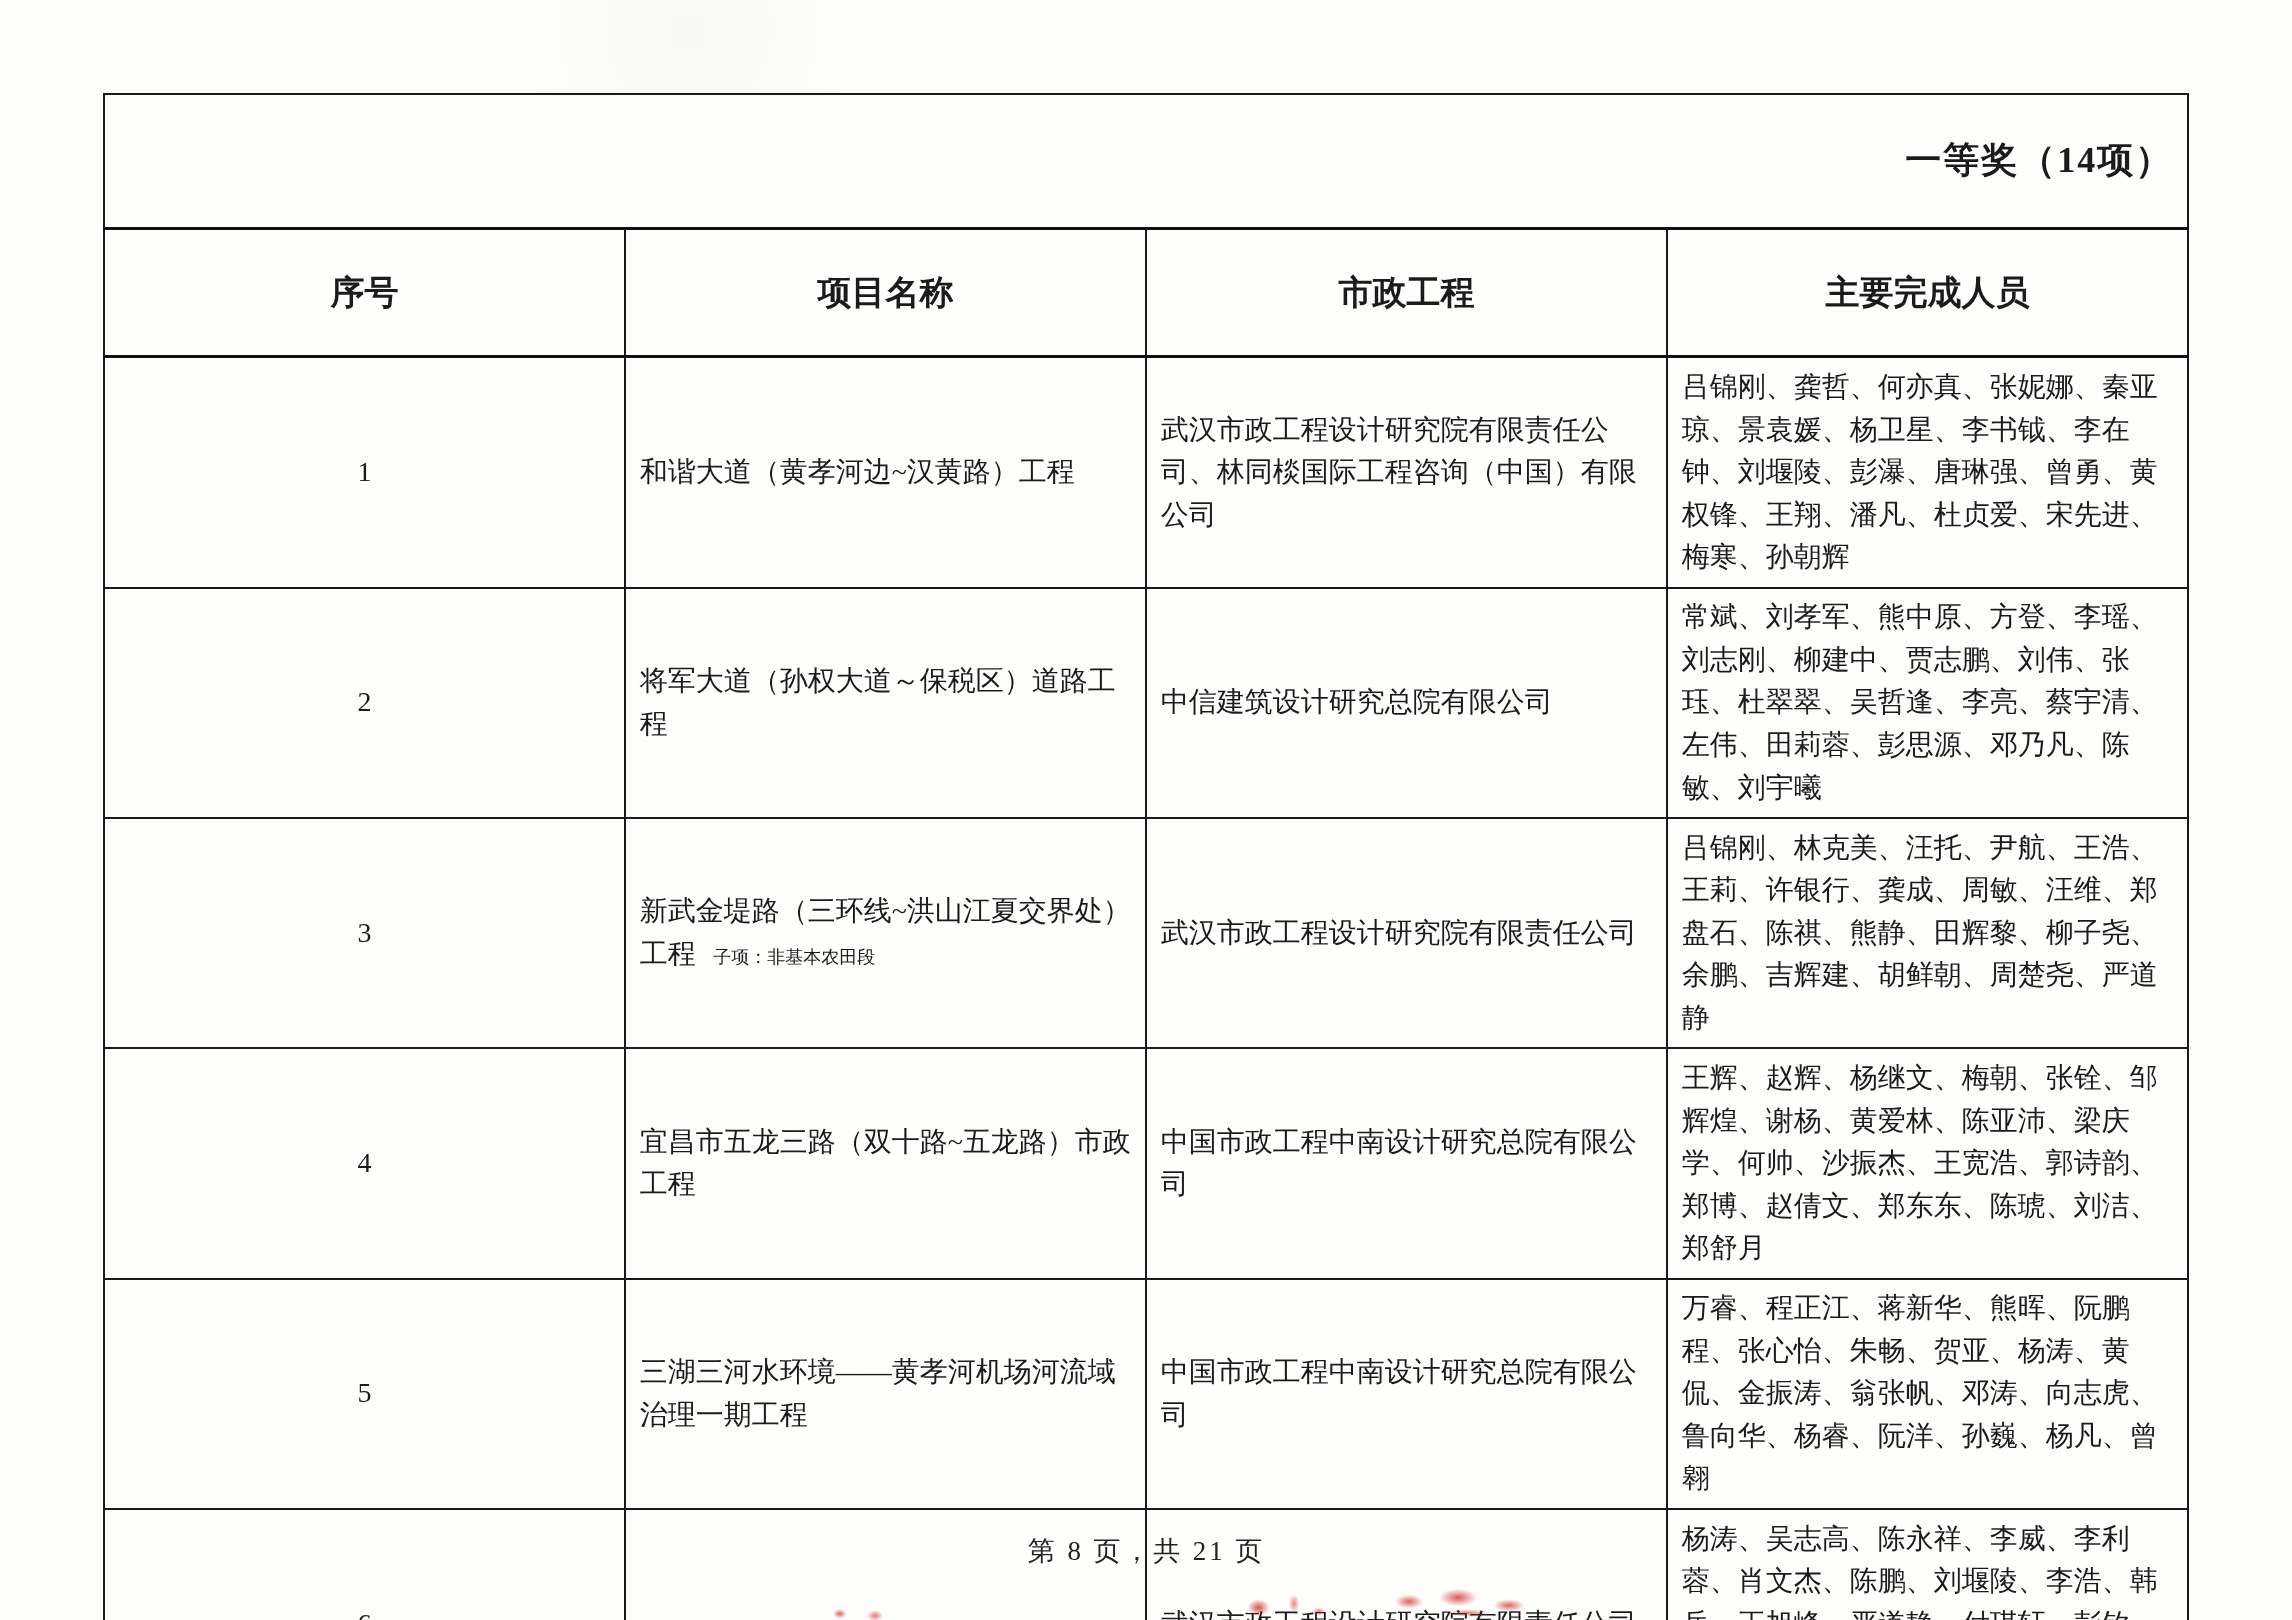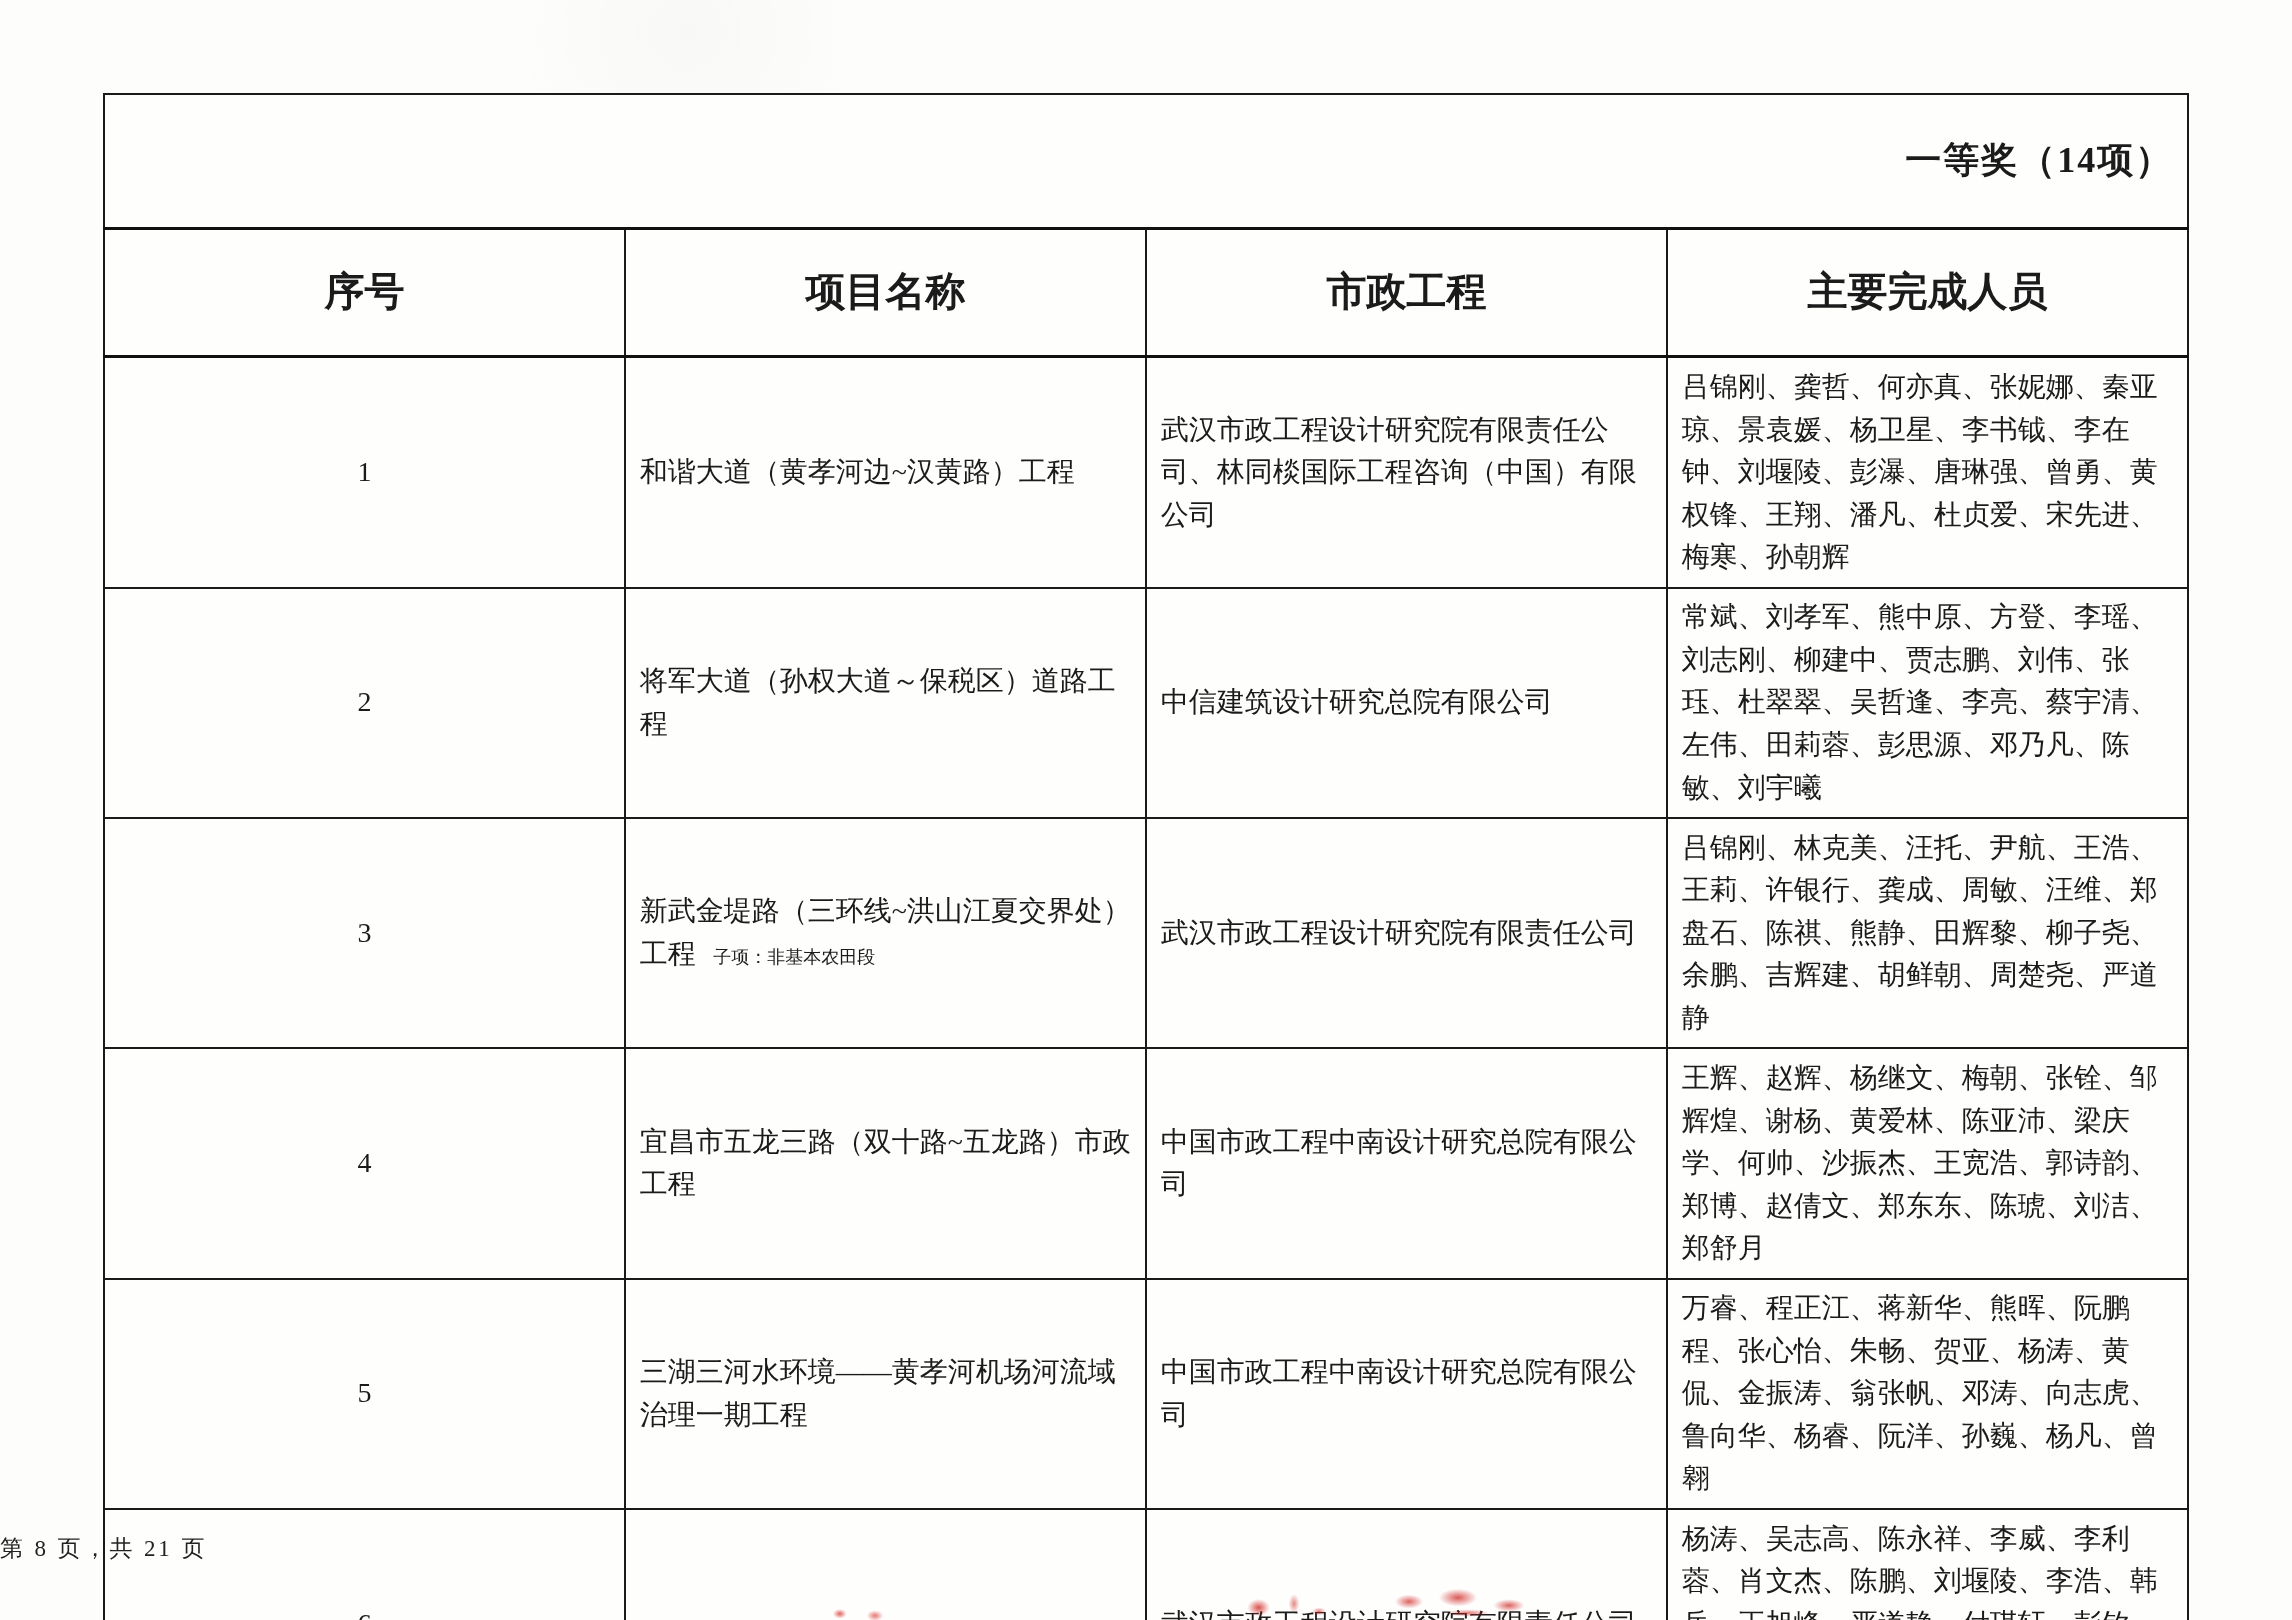--- a/index.html
+++ b/index.html
@@ -25,32 +25,32 @@
     font-size:28px;
     line-height:1.52;
     vertical-align:middle;
     word-break:break-all;
   }
   td.title-cell{
     height:116px;text-align:right;font-weight:bold;font-size:36px;
     letter-spacing:2px;border-bottom:3.9px solid #111;
   }
   tr.header-row td{
-    height:110px;text-align:center;font-weight:bold;font-size:40px;
+    height:110px;text-align:center;font-weight:bold;font-size:34px;
     border-bottom:3.9px solid #111;
   }
   td.col-no{width:5.9%;text-align:center;}
   td.col-project{width:27.7%;border-radius:12px;}
   td.col-org{width:26.7%;}
   td.col-personnel{width:39.7%;}
   tr.data-row td{height:125px;}
   .sub-note{font-size:18px;margin-left:17.6px;}
   .footer{
     position:absolute;left:0;top:1533px;width:100%;
-    font-size:23px;letter-spacing:2.9px;color:#222;
+    text-align:center;font-size:27px;letter-spacing:2.9px;color:#222;
   }
   
   .stamp{position:absolute;pointer-events:none;}
   .stamp-a{left:828px;top:1602px;width:65px;height:23.5px;
     background:
       radial-gradient(ellipse 9.8px 6.9px at 11.8px 11.8px, rgba(214,48,42,.75), rgba(214,48,42,0) 70%),
       radial-gradient(ellipse 11.8px 7.8px at 47px 13.7px, rgba(214,48,42,.65), rgba(214,48,42,0) 70%);}
   .stamp-b{left:1237px;top:1588px;width:98px;height:32px;
     background:
       radial-gradient(ellipse 15.7px 11.8px at 21.6px 19.6px, rgba(208,40,36,.8), rgba(208,40,36,0) 72%),

